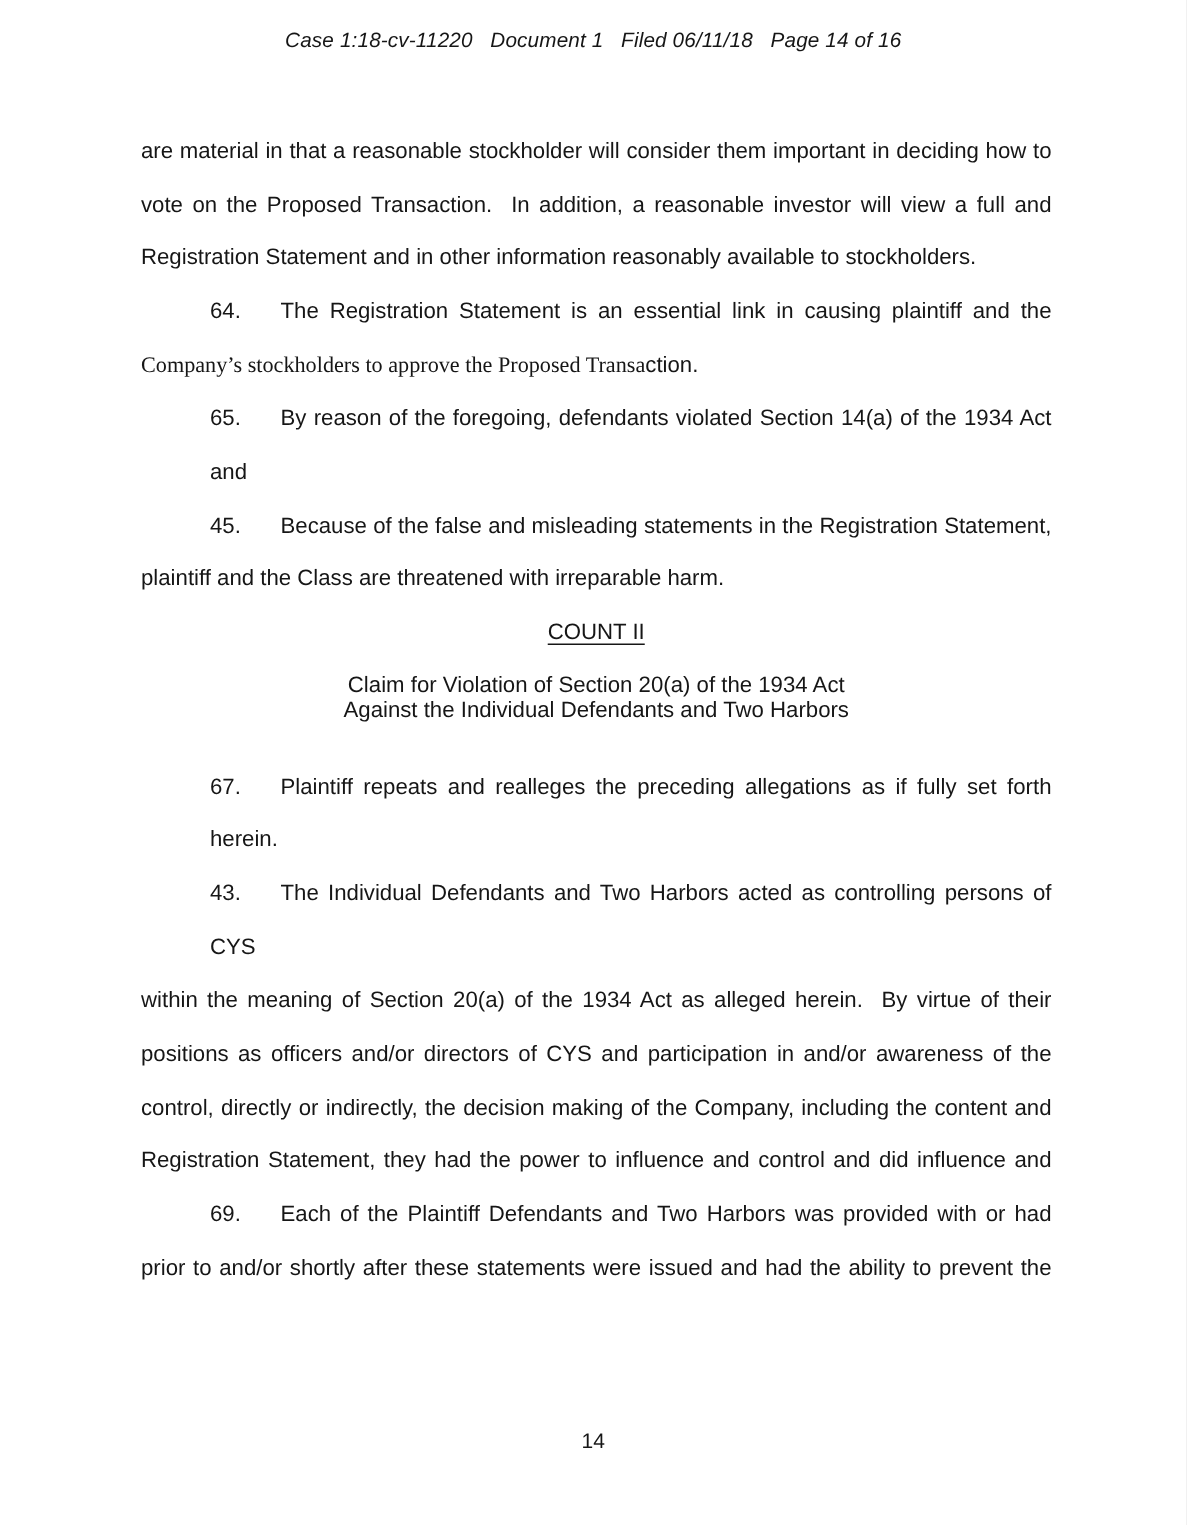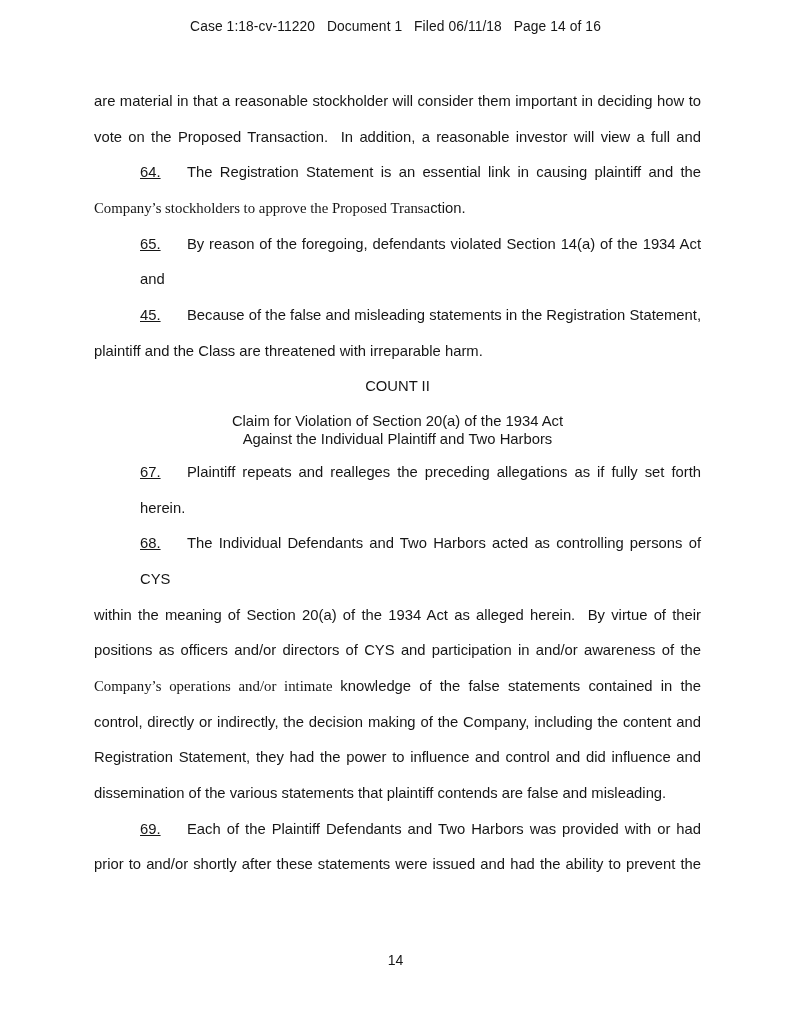--- a/index.html
+++ b/index.html
@@ -15,89 +15,89 @@
   }
   .caption-header {
     position: absolute;
     top: 19px;
     left: 0;
     width: 100%;
     text-align: center;
     font-size: 13.8px;
     white-space: pre;
     letter-spacing: 0.1px;
+    font-style: italic;
   }
   .doc-body {
     position: absolute;
     top: 84px;
     left: 94px;
     width: 607px;
     font-size: 14.8px;
   }
   .line {
     line-height: 35.66px;
     text-align: justify;
     text-align-last: justify;
     text-justify: inter-word;
   }
   .line.last { text-align-last: left; }
   .line.first-numbered { padding-left: 46px; }
   .para-num {
     display: inline-block;
     width: 47px;
-    text-decoration: underline;
   }
   .run-serif { font-family: "Liberation Serif", serif; margin-top: 45px; }
   .count-heading {
     line-height: 35.66px;
     text-align: center;
     text-align-last: center;
+    text-decoration: underline;
     text-underline-offset: 3px;
   }
   .count-subheading {
     line-height: 17.6px;
     text-align: center;
     text-align-last: center;
     margin-top: 8px;
-    margin-bottom: 7px;
+    margin-bottom: 24px;
   }
   .page-number {
     position: absolute;
     top: 952px;
     left: 0;
     width: 100%;
     text-align: center;
     font-size: 14px;
   }
 </style>
 </head>
 <body>
 
 <div class="page">
   <div class="caption-header">Case 1:18-cv-11220   Document 1   Filed 06/11/18   Page 14 of 16</div>
 
   <div class="doc-body">
       <div class="line"><span>are material in that a reasonable stockholder will consider them important in deciding how to</span></div>
       <div class="line"><span>vote on the Proposed Transaction.&nbsp; In addition, a reasonable investor will view a full and</span></div>
+      <div class="line last"><span>Registration Statement and in other information reasonably available to stockholders.</span></div>
       <div class="line first-numbered"><span class="para-num">64.</span><span>The Registration Statement is an essential link in causing plaintiff and the</span></div>
       <div class="line last"><span class="run-serif">Company’s stockholders to approve the Proposed Transa</span><span>ction.</span></div>
       <div class="line first-numbered"><span class="para-num">65.</span><span>By reason of the foregoing, defendants violated Section 14(a) of the 1934 Act and</span></div>
       <div class="line first-numbered"><span class="para-num">45.</span><span>Because of the false and misleading statements in the Registration Statement,</span></div>
       <div class="line last"><span>plaintiff and the Class are threatened with irreparable harm.</span></div>
       <div class="count-heading">COUNT II</div>
       <div class="count-subheading">
         <div>Claim for Violation of Section 20(a) of the 1934 Act</div>
-        <div>Against the Individual Plaintiff and Two Harbors</div>
+        <div>Against the Individual Defendants and Two Harbors</div>
       </div>
       <div class="line last first-numbered"><span class="para-num">67.</span><span>Plaintiff repeats and realleges the preceding allegations as if fully set forth herein.</span></div>
-      <div class="line first-numbered"><span class="para-num">68.</span><span>The Individual Defendants and Two Harbors acted as controlling persons of CYS</span></div>
+      <div class="line first-numbered"><span class="para-num">43.</span><span>The Individual Defendants and Two Harbors acted as controlling persons of CYS</span></div>
       <div class="line"><span>within the meaning of Section 20(a) of the 1934 Act as alleged herein.&nbsp; By virtue of their</span></div>
       <div class="line"><span>positions as officers and/or directors of CYS and participation in and/or awareness of the</span></div>
-      <div class="line"><span class="run-serif">Company’s operations and/or intimate </span><span>knowledge of the false statements contained in the</span></div>
       <div class="line"><span>control, directly or indirectly, the decision making of the Company, including the content and</span></div>
       <div class="line"><span>Registration Statement, they had the power to influence and control and did influence and</span></div>
-      <div class="line last"><span>dissemination of the various statements that plaintiff contends are false and misleading.</span></div>
       <div class="line first-numbered"><span class="para-num">69.</span><span>Each of the Plaintiff Defendants and Two Harbors was provided with or had</span></div>
       <div class="line"><span>prior to and/or shortly after these statements were issued and had the ability to prevent the</span></div>
     </div>
 
   <div class="page-number">14</div>
 </div>
 
 </body></html>

